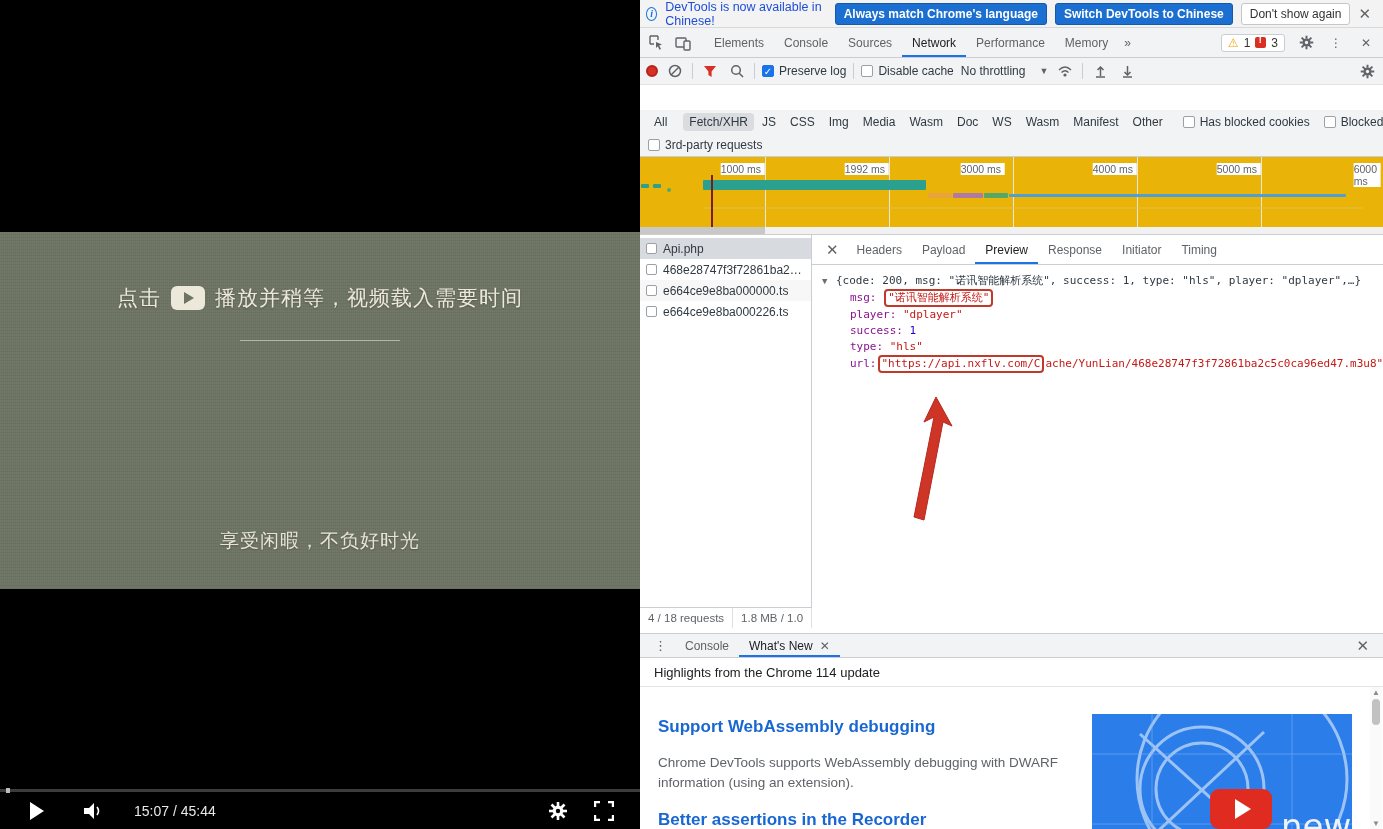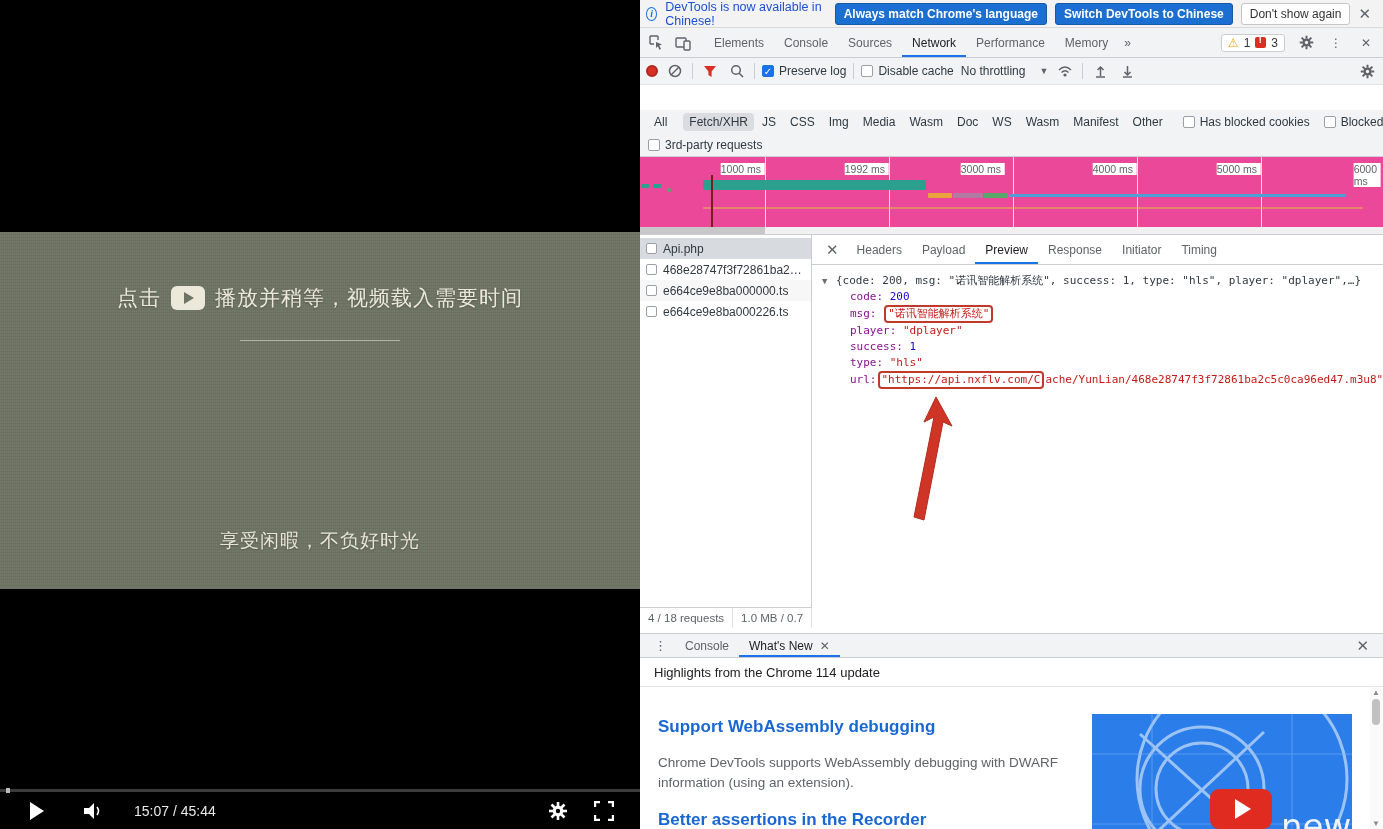--- a/index.html
+++ b/index.html
@@ -82,21 +82,21 @@
     font-size:12px;padding:0 5px;color:#333;outline:none}
   #filter-input::placeholder{color:#9aa0a6}
   #frow2{top:110px;height:24px;background:#f1f3f4;padding:0 8px;gap:2px}
   .ftype{padding:2px 6px;border-radius:4px;color:#303942;cursor:pointer;white-space:nowrap}
   .ftype.active{background:#dadce0}
   .ftype-sep{width:1px;height:13px;background:#cacdd1;margin:0 3px}
   #frow2 .chk{margin-left:12px}
   #frow3{top:134px;height:23px;background:#f1f3f4;border-bottom:1px solid #cacdd1;padding:0 8px}
 
   
-  #timeline{position:absolute;left:0;top:157px;width:743px;height:78px;background:#ec4899;border-bottom:1px solid #cacdd1;overflow:hidden}
+  #timeline{position:absolute;left:0;top:157px;width:743px;height:78px;background:#eab308;border-bottom:1px solid #cacdd1;overflow:hidden}
   .gridline{position:absolute;top:0;bottom:0;width:1px;background:#e6e6e6}
   .tick{position:absolute;top:6px;font-size:10.5px;color:#5f6368;transform:translateX(-100%);padding-right:4px;background:#fff}
   .wf{position:absolute;border-radius:1px}
   .redline{position:absolute;width:2px;background:#7c1d1d}
   .tl-scroll{position:absolute;left:0;bottom:0;height:7px;width:743px;background:#f1f1f1}
   .tl-thumb{position:absolute;left:0;bottom:0;height:7px;width:125px;background:#c8c8c8}
 
   
   #name-col{position:absolute;left:0;top:235px;width:172px;height:372px;background:#fff;border-right:1px solid #cacdd1}
   #name-header{height:31px;border-bottom:1px solid #cacdd1;display:flex;align-items:center;padding:0 8px;
@@ -419,40 +419,36 @@
       <span class="req-label">e664ce9e8ba000000.ts</span>
     </div>
     <div class="req-row">
       <span class="box"></span>
       <span class="req-label">e664ce9e8ba000226.ts</span>
     </div>
   </div>
 
   <div id="status-bar">
     <div class="cell">4 / 18 requests</div>
-    <div class="cell">1.0 MB / 0.7</div>
+    <div class="cell">1.8 MB / 1.0</div>
   </div>
 
   <div id="detail">
     <div id="detail-tabs">
       <span class="dt-close">✕</span>
       <div class="dtab">Headers</div>
       <div class="dtab">Payload</div>
       <div class="dtab active">Preview</div>
       <div class="dtab">Response</div>
       <div class="dtab">Initiator</div>
       <div class="dtab">Timing</div>
     </div>
     <div id="preview">
       <div class="jline summary">
         <span class="tri">▼</span><span class="jsum">{code: 200, msg: "诺讯智能解析系统", success: 1, type: "hls", player: "dplayer",…}</span>
-      </div>
-      <div class="jline">
-        <span class="jkey">code:</span>
-        <span class="jnum">200</span>
       </div>
       <div class="jline">
         <span class="jkey">msg:</span>
         <span class="redbox"><span class="jstr">"诺讯智能解析系统"</span></span>
       </div>
       <div class="jline">
         <span class="jkey">player:</span>
         <span class="jstr">"dplayer"</span>
       </div>
       <div class="jline">

